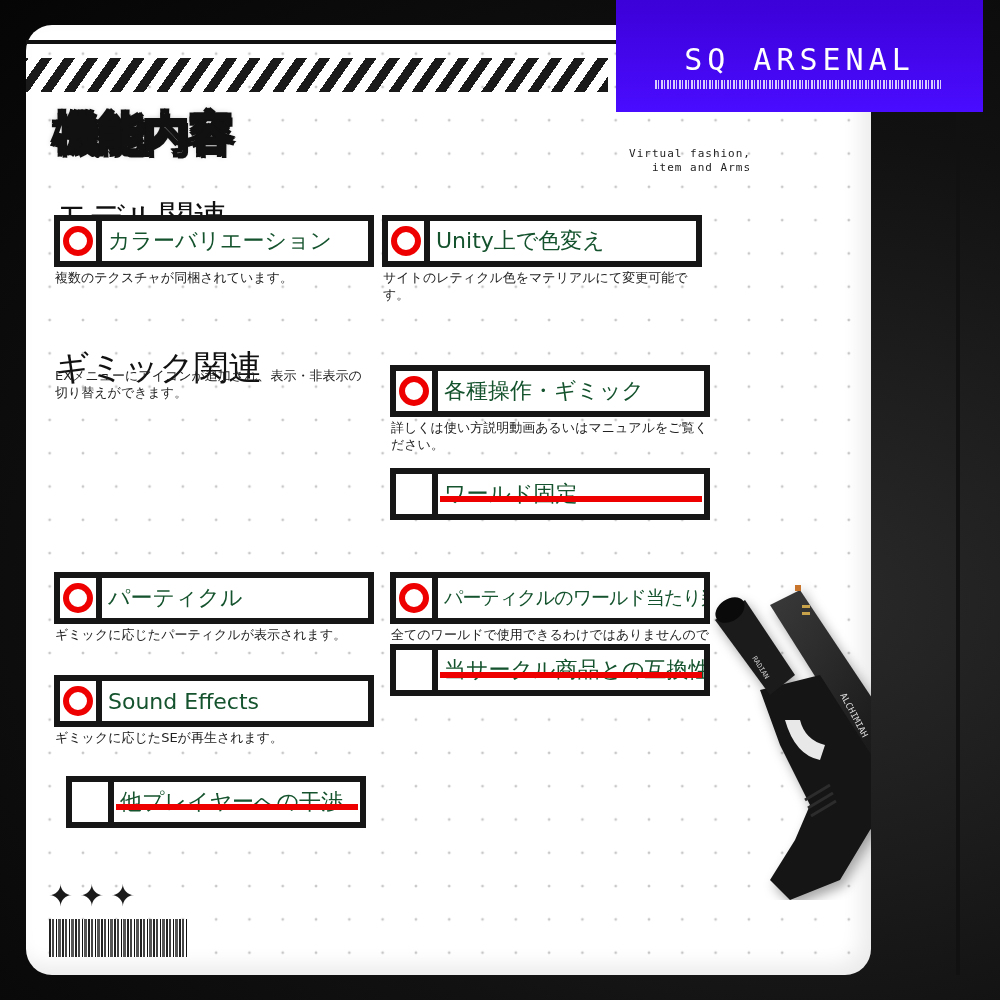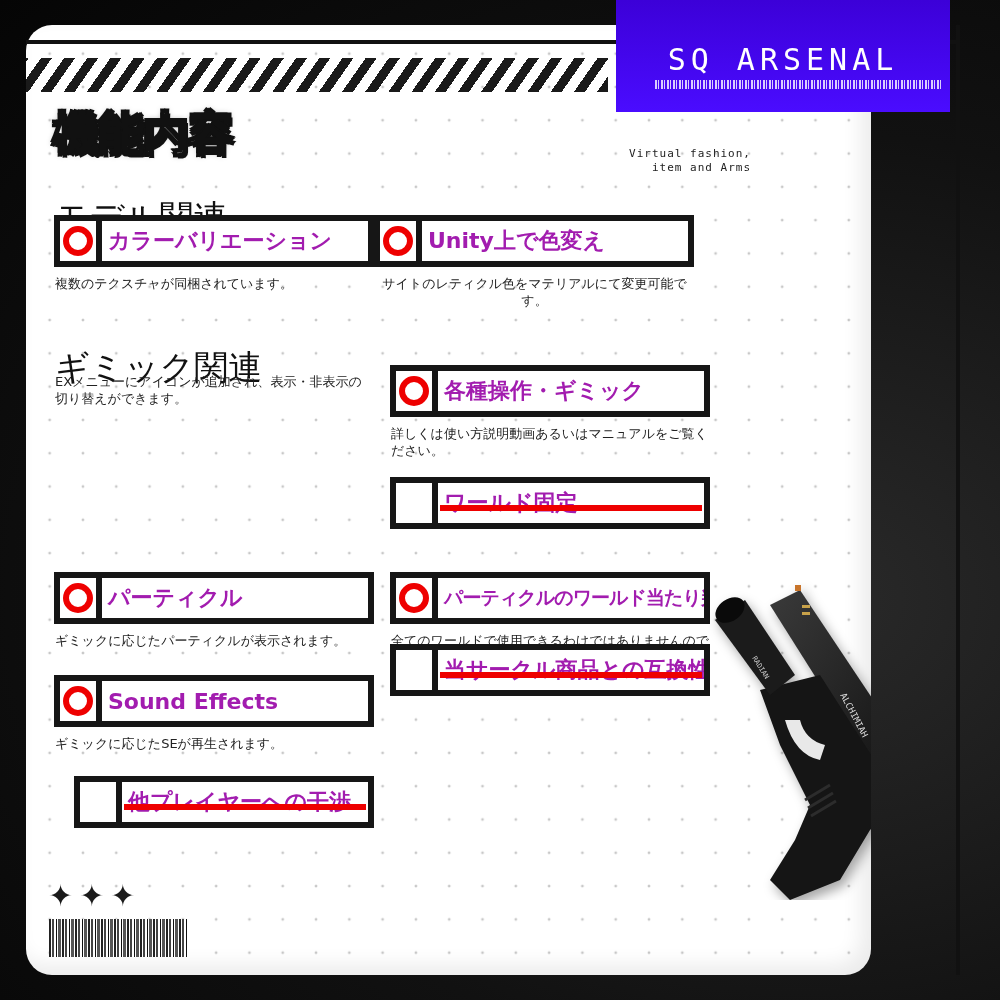--- a/index.html
+++ b/index.html
@@ -45,31 +45,31 @@
   .fcheck {
     width: 42px; border-right: 6px solid #161616;
     display: flex; align-items: center; justify-content: center; flex-shrink: 0;
   }
   .circle-mark {
     width: 30px; height: 30px; border-radius: 50%;
     border: 6px solid #ee0000; background: transparent;
   }
   .flabel {
     flex: 1; display: flex; align-items: center; padding-left: 6px;
-    font-size: 22px; font-weight: bold; color: #a21caf; position: relative; white-space: nowrap; overflow: hidden;
+    font-size: 22px; font-weight: normal; color: #14532d; position: relative; white-space: nowrap; overflow: hidden;
   }
   .flabel.condensed { font-size: 19px; letter-spacing: -1px; }
   .strike::after {
     content: ""; position: absolute; left: 2px; right: 2px; top: 56%; height: 6px; background: #ee0000;
   }
   .fdesc {
-    font-size: 13px; color: #222; line-height: 17px; margin-top: 8px; padding-left: 1px;
+    font-size: 13px; color: #222; line-height: 17px; margin-top: 2px; padding-left: 1px;
   }
   .logo-block {
-    position: absolute; left: 616px; top: 0; width: 334px; height: 112px;
+    position: absolute; left: 616px; top: 0; width: 367px; height: 112px;
     background: linear-gradient(#3c00d8, #4a0cff);
   }
   .logo-text {
     position: absolute; left: 0; right: 0; top: 42px; text-align: center;
     color: #fff; font-family: "DejaVu Sans Mono", monospace; font-size: 30px; letter-spacing: 5px;
   }
   .logo-barcode {
     position: absolute; left: 39px; width: 286px; top: 80px; height: 9px;
     background: repeating-linear-gradient(90deg, #d8ccff 0 2px, transparent 2px 3px, #d8ccff 3px 4px, transparent 4px 6px);
   }
@@ -116,21 +116,21 @@
   <div class="feature" style="left:28px; top:190px;">
     <div class="fbox">
       <div class="fcheck">
           <div class="circle-mark"></div>
         </div>
       <div class="flabel">カラーバリエーション</div>
     </div>
     <div class="fdesc">複数のテクスチャが同梱されています。</div>
   </div>
 
-  <div class="feature" style="left:348px; top:190px;text-align:center;">
+  <div class="feature" style="left:356px; top:190px;">
     <div class="fbox">
       <div class="fcheck">
           <div class="circle-mark"></div>
         </div>
       <div class="flabel">Unity上で色変え</div>
     </div>
     <div class="fdesc">サイトのレティクル色をマテリアルにて変更可能です。</div>
   </div>
 
   <div class="feature" style="left:28px; top:340px;">
@@ -141,21 +141,21 @@
     <div class="fbox">
       <div class="fcheck">
           <div class="circle-mark"></div>
         </div>
       <div class="flabel">各種操作・ギミック</div>
     </div>
     <div class="fdesc">詳しくは使い方説明動画あるいはマニュアルをご覧ください。</div>
   </div>
 
 
-  <div class="feature" style="left:364px; top:443px;margin-top:9px;">
+  <div class="feature" style="left:364px; top:443px;">
     <div class="fbox">
       <div class="fcheck"></div>
       <div class="flabel strike">ワールド固定</div>
     </div>
   </div>
 
   <div class="feature" style="left:28px; top:547px;">
     <div class="fbox">
       <div class="fcheck">
           <div class="circle-mark"></div>
@@ -185,21 +185,21 @@
     <div class="fdesc">ギミックに応じたSEが再生されます。</div>
   </div>
 
   <div class="feature" style="left:364px; top:619px;">
     <div class="fbox">
       <div class="fcheck"></div>
       <div class="flabel strike">当サークル商品との互換性</div>
     </div>
   </div>
 
-  <div class="feature" style="left:28px; top:751px;padding-left:20px;">
+  <div class="feature" style="left:20px; top:751px;padding-left:20px;">
     <div class="fbox">
       <div class="fcheck"></div>
       <div class="flabel strike">他プレイヤーへの干渉</div>
     </div>
   </div>
 
   <div class="tagline">
     <div>Virtual fashion,</div>
     <div>item and Arms</div>
   </div>

